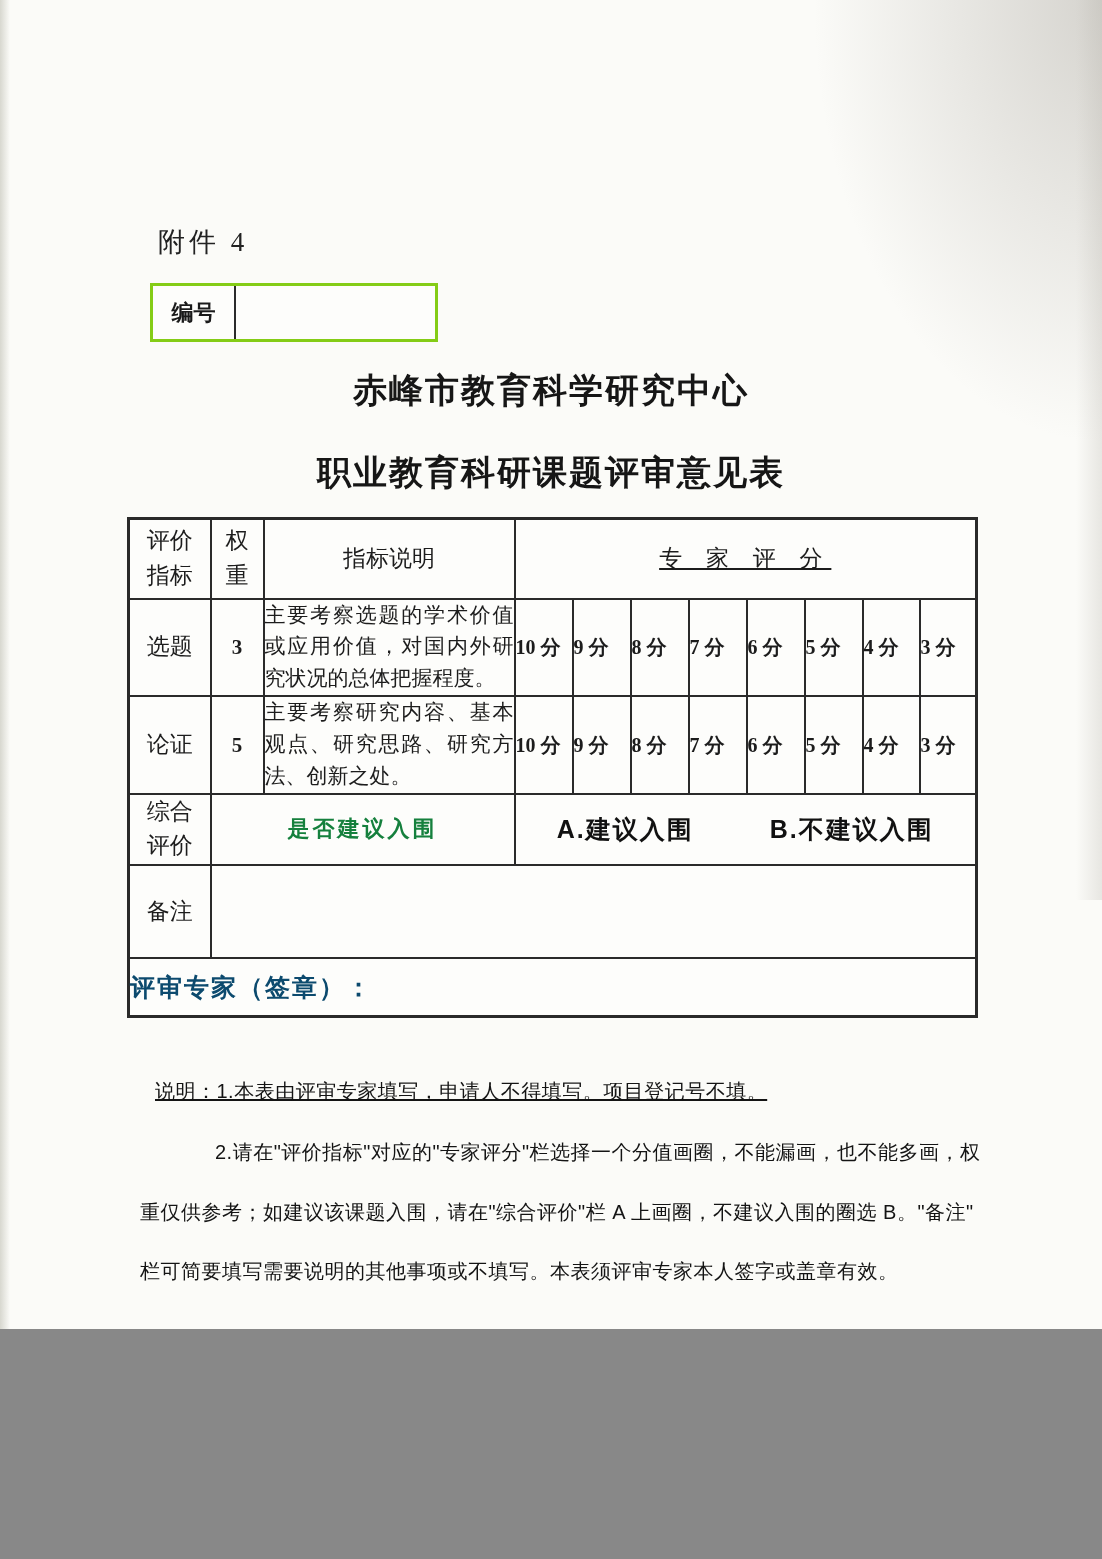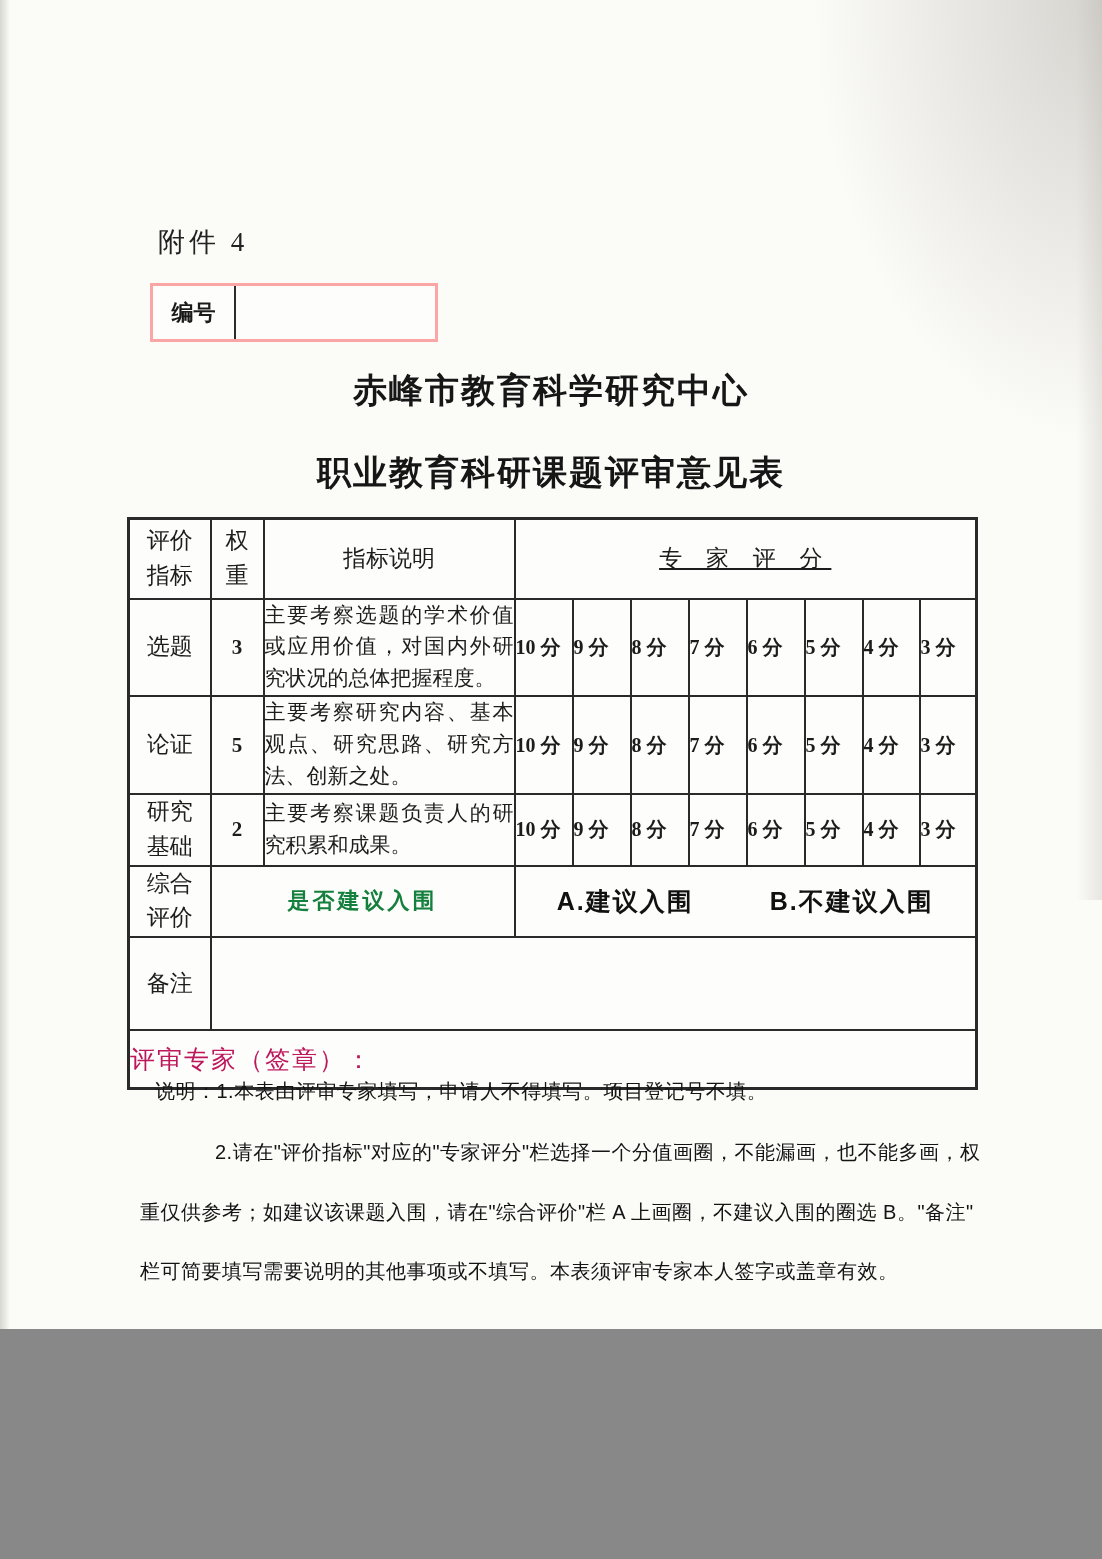--- a/index.html
+++ b/index.html
@@ -27,21 +27,21 @@
   }
 
   .attachment {
     position:absolute; left:158px; top:224px;
     font-size:27px; letter-spacing:4px; color:#222;
   }
 
   .number-box {
     position:absolute; left:150px; top:283px;
     width:282px; height:53px;
-    border:3px solid #fca5a5;
+    border:3px solid #84cc16;
     display:flex; background:#fdfdfb;
   }
   .number-label-cell {
     width:81px; border-right:2px solid #2b2b2b;
     display:flex; align-items:center; justify-content:center;
     font-family:"Liberation Sans", sans-serif;
     font-weight:bold; font-size:22px; color:#1a1a1a;
   }
   .number-value-cell { flex:1; }
 
@@ -89,31 +89,31 @@
     font-family:"Liberation Sans", sans-serif; letter-spacing:3px; color:#15803d;
   }
   td.c-ab {
     font-family:"Liberation Sans", sans-serif;
     font-weight:bold; font-size:25px; color:#111;text-align:right;
   }
   .ab-wrap { display:flex; justify-content:center; gap:76px; letter-spacing:2px; }
   td.c-remarks-label { text-align:center; font-size:23px; }
   td.c-signature {
     font-family:"Liberation Sans", sans-serif;
-    font-weight:normal; font-size:25px; letter-spacing:2px;
-    padding-left:16px; color:#be185d;
+    font-weight:bold; font-size:25px; letter-spacing:2px;
+    padding-left:16px; color:#0c4a6e;
   }
 
   .note {
     position:absolute;
     font-family:"Liberation Sans", sans-serif;
     font-size:20px; letter-spacing:0.5px; color:#141414;
     white-space:nowrap;
   }
-  .note-1 { left:155px; top:1078px; }
+  .note-1 { left:155px; top:1078px;text-decoration:underline; }
   .note-2 { left:215px; top:1139px; }
   .note-3 { left:140px; top:1199px; }
   .note-4 { left:140px; top:1258px; }
 
   .page-number {
     position:absolute; left:127px; top:1508px; width:848px;
     text-align:center; font-size:24px; color:#2a2a2a;
   }
 </style>
 </head>
@@ -177,33 +177,20 @@
         <td class="c-score">10 分</td>
         <td class="c-score">9 分</td>
         <td class="c-score">8 分</td>
         <td class="c-score">7 分</td>
         <td class="c-score">6 分</td>
         <td class="c-score">5 分</td>
         <td class="c-score">4 分</td>
         <td class="c-score">3 分</td>
       </tr>
 
-      <tr class="r-3">
-        <td class="c-ind"><span class="wrap2">研究基础</span></td>
-        <td class="c-weight">2</td>
-        <td class="c-desc">主要考察课题负责人的研究积累和成果。</td>
-        <td class="c-score">10 分</td>
-        <td class="c-score">9 分</td>
-        <td class="c-score">8 分</td>
-        <td class="c-score">7 分</td>
-        <td class="c-score">6 分</td>
-        <td class="c-score">5 分</td>
-        <td class="c-score">4 分</td>
-        <td class="c-score">3 分</td>
-      </tr>
 
       <tr class="r-4">
         <td class="c-ind"><span class="wrap2">综合评价</span></td>
         <td class="c-question" colspan="2">是否建议入围</td>
         <td class="c-ab" colspan="8">
           <div class="ab-wrap">
             <span>A.建议入围</span>
             <span>B.不建议入围</span>
           </div>
         </td>

